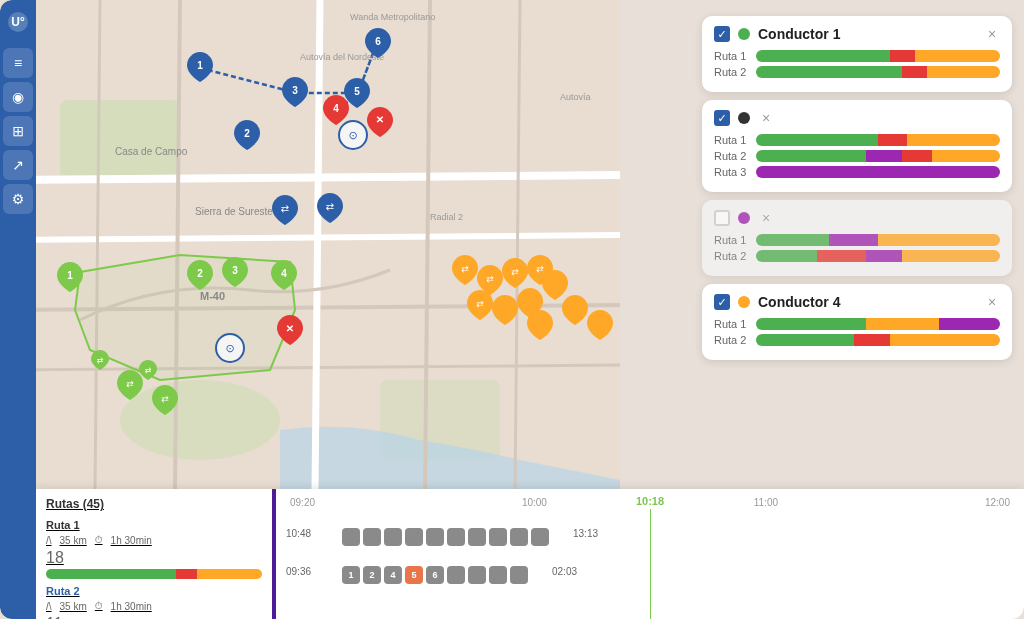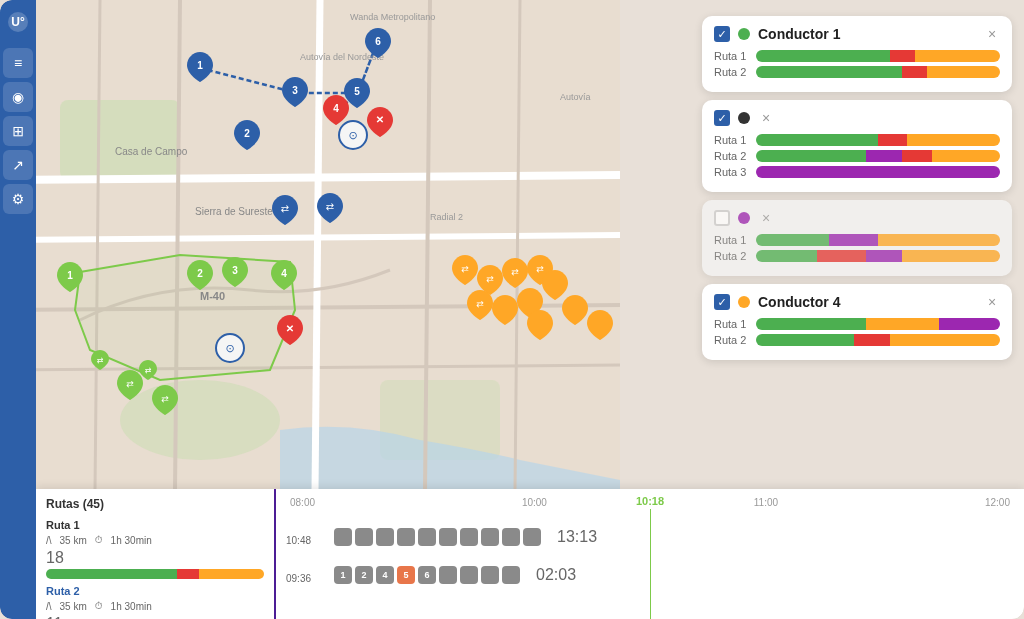--- a/index.html
+++ b/index.html
@@ -174,23 +174,24 @@
       height: 130px;
       background: white;
       border-radius: 0 0 12px 0;
       box-shadow: 0 -2px 8px rgba(0,0,0,0.1);
       z-index: 50;
       display: flex;
     }
 
     .routes-list {
       width: 240px;
-      border-right: 2px solid #4c1d95;
+      border-right: 4px solid #4c1d95;
       padding: 8px 10px;
       flex-shrink: 0;
+      text-decoration: underline;
     }
 
     .routes-title {
       font-size: 12px;
       font-weight: 600;
       color: #333;
       margin-bottom: 8px;
     }
 
     .route-item {
@@ -259,22 +260,22 @@
       font-weight: 700;
       font-size: 11px;
       position: absolute;
       top: 6px;
       left: 50%;
       transform: translateX(-50%);
     }
 
     .timeline-row {
       display: flex;
-      align-items: flex-end;
-      gap: 12px;
+      align-items: flex-start;
+      gap: 20px;
       margin-bottom: 8px;
       margin-top: 20px;
     }
 
     .timeline-time {
       font-size: 10px;
       color: #666;
       width: 36px;
       flex-shrink: 0;
     }
@@ -297,21 +298,21 @@
       font-weight: 600;
       min-width: 18px;
       padding: 0 3px;
     }
 
     .t-block.colored {
       background: #e8764a;
     }
 
     .timeline-end {
-      font-size: 16px;
+      font-size: 10px;
       color: #666;
       margin-left: 4px;
     }
 
     .timeline-divider {
       position: absolute;
       top: 20px;
       bottom: 0;
       width: 1px;
       background: #7dca4a;
@@ -603,21 +604,21 @@
             <span>⏱</span> 
             <span>1h 30min</span>
           </div>
           <div class="route-number">11</div>
         </div>
       </div>
   </div>
   <div class="timeline-area">
     <div class="timeline-current">10:18</div>
     <div class="timeline-header">
-      <span>08:00</span>
+      <span>09:20</span>
       <span>10:00</span>
       <span>11:00</span>
       <span>12:00</span>
     </div>
     <div class="timeline-divider"></div>
 
     <div class="timeline-row">
       <span class="timeline-time">10:48</span>
       <div class="timeline-blocks">
         <div class="t-block" style="width:18px"></div>

